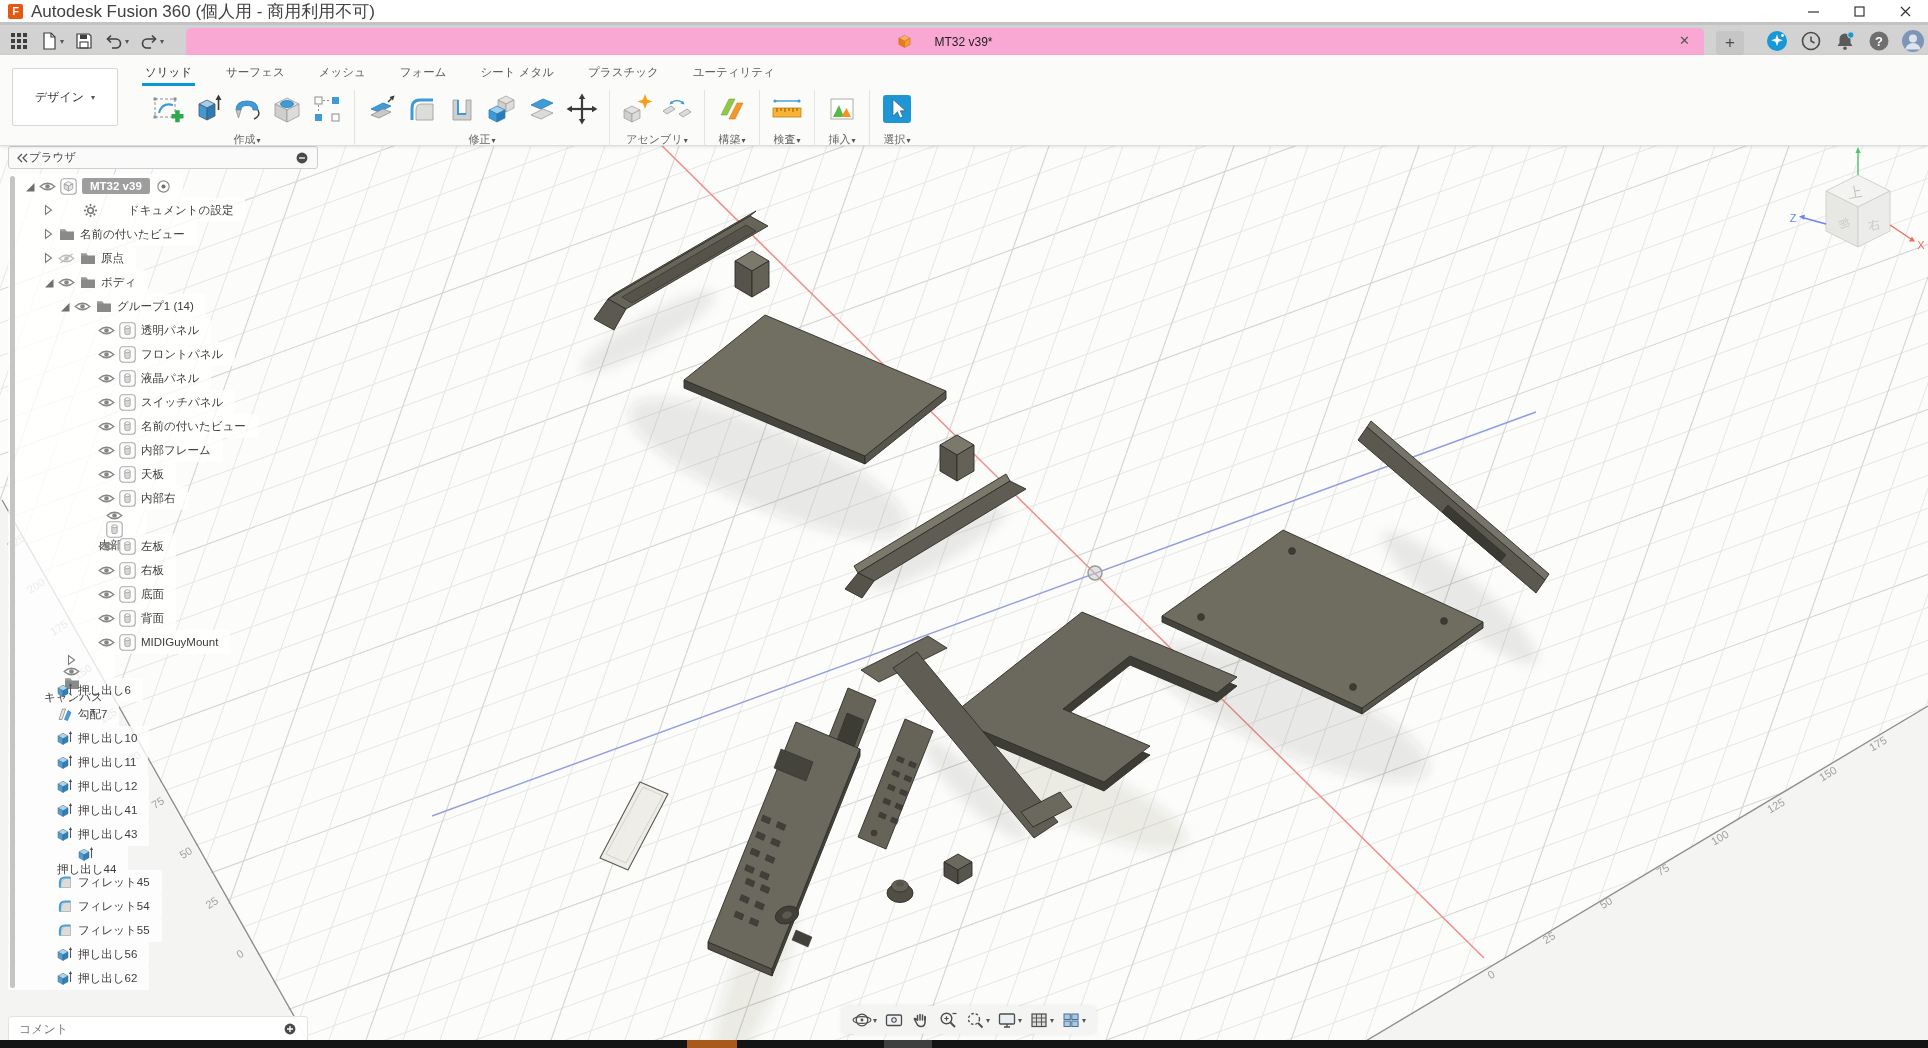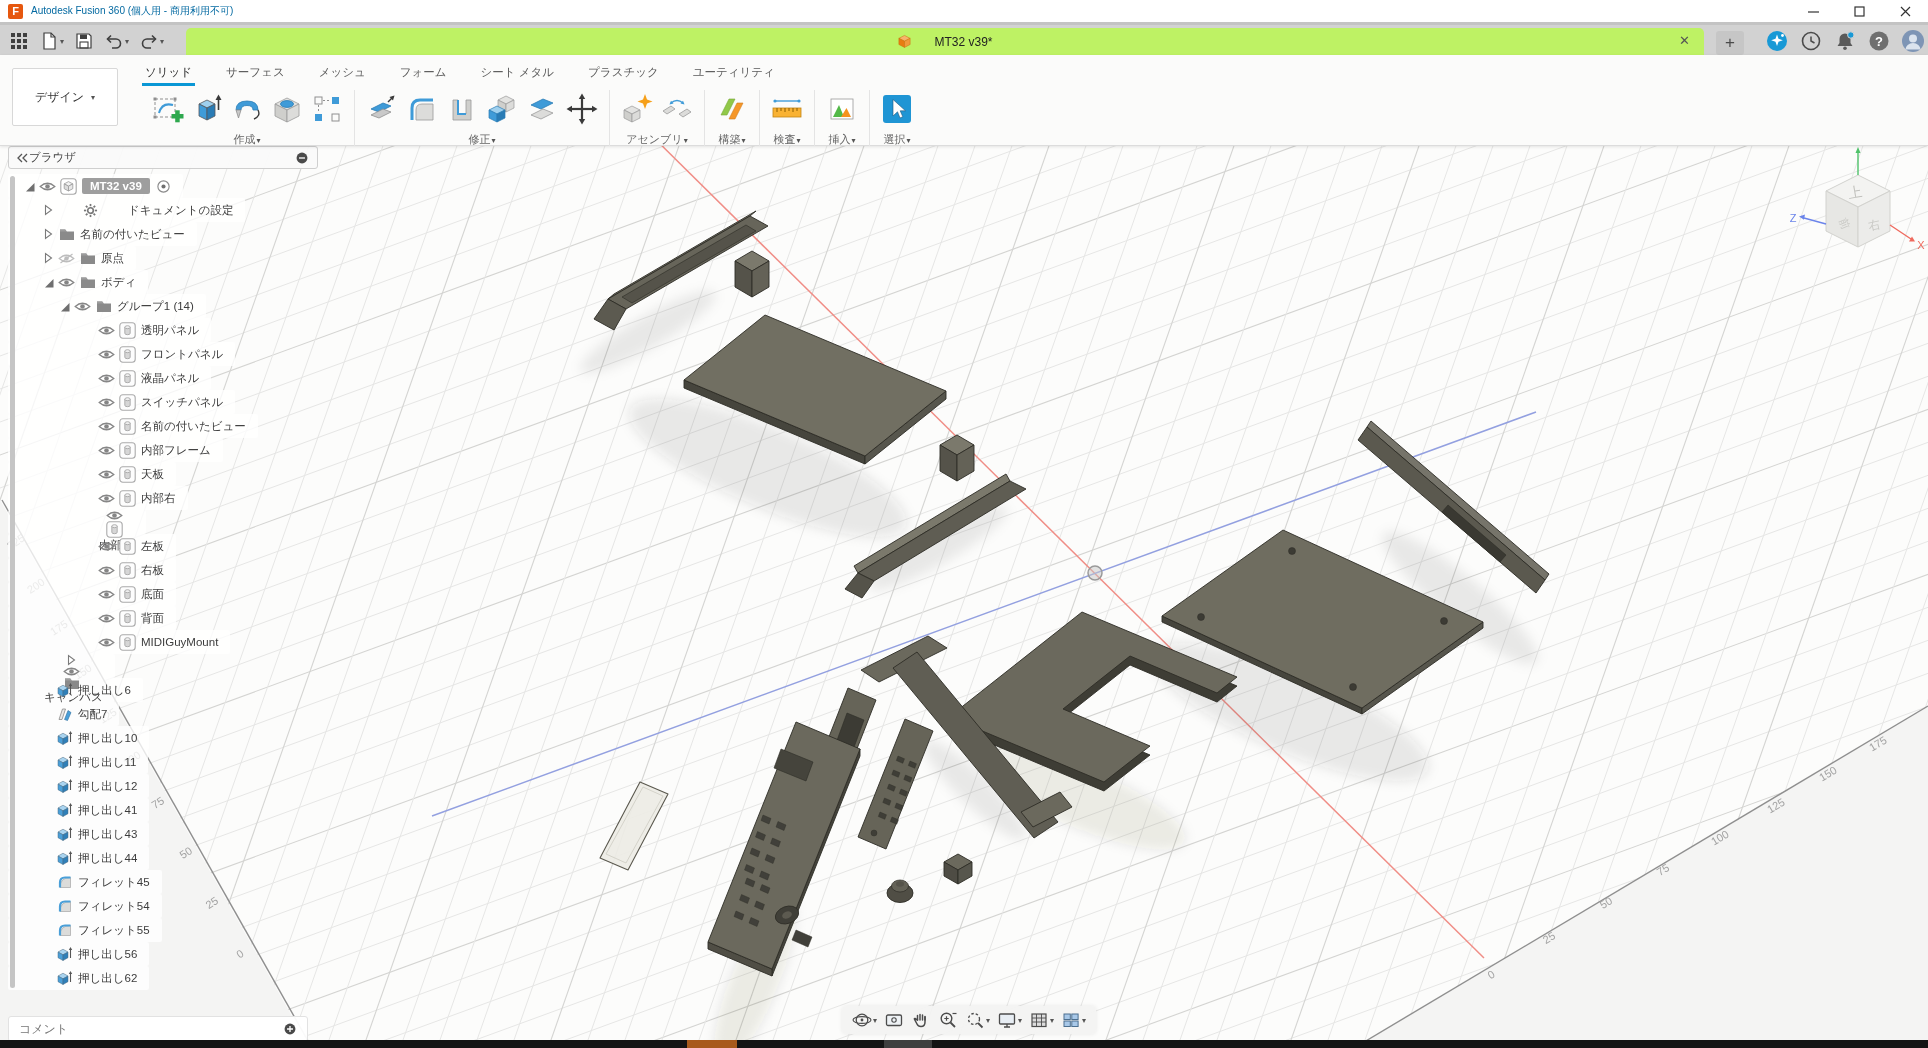--- a/index.html
+++ b/index.html
@@ -6,29 +6,29 @@
   body{width:1928px;height:1048px;overflow:hidden;position:relative;
        font-family:"Liberation Sans","DejaVu Sans",sans-serif;background:#f4f4f3;}
   svg{display:block}
   
   #scene{position:absolute;left:0;top:0;z-index:1}
   
   #titlebar{position:absolute;left:0;top:0;width:100%;height:22px;background:#ffffff;
             display:flex;align-items:center;z-index:20;border-bottom:1px solid #ececec}
   #fusion-logo{width:15px;height:15px;margin:0 8px 0 8px;background:#e6570f;border-radius:2px;
                color:#fff;font-size:11px;font-weight:bold;display:flex;align-items:center;justify-content:center}
-  #window-title{font-size:10px;color:#0369a1}
+  #window-title{font-size:17px;color:#404040}
   #win-controls{margin-left:auto;display:flex}
   .winbtn{width:46px;height:22px;display:flex;align-items:center;justify-content:center}
   
   #qat{position:absolute;left:0;top:22px;width:100%;height:33px;background:#d2d2d2;z-index:20;border-top:3px solid #c3c3c3}
   #qat-icons{position:absolute;left:6px;top:4px;display:flex;align-items:center;gap:4px}
   .qbtn{height:24px;display:flex;align-items:center;padding:0 3px}
   .caret{font-size:8px;color:#555;margin-left:1px}
-  #doc-tab{position:absolute;left:186px;top:3px;height:27px;width:1518px;background:#bef264;
+  #doc-tab{position:absolute;left:186px;top:3px;height:27px;width:1518px;background:#f9a8d4;
            border-radius:5px 5px 0 0;display:flex;align-items:center;justify-content:center;gap:22px;font-size:12px;color:#222}
   #doc-tab-close{position:absolute;right:14px;top:5px;font-size:13px;color:#555}
   #new-tab{position:absolute;right:184px;top:6px;width:28px;height:24px;background:#c6c6c6;border-radius:3px;
            display:flex;align-items:center;justify-content:center;color:#4a4a4a;font-size:17px}
   #top-right-icons{position:absolute;right:4px;top:2px;display:flex;align-items:center;gap:12px;height:28px}
   
   #ribbon{position:absolute;left:0;top:55px;width:100%;height:90px;background:#fbfbfa;z-index:20;
           border-bottom:1px solid #dcdcdc;box-shadow:0 1px 3px rgba(0,0,0,.10)}
   #workspace-box{position:absolute;left:12px;top:13px;width:104px;height:56px;background:#fff;border:1px solid #d8d8d8;
                  border-radius:2px;display:flex;align-items:center;justify-content:center;font-size:12px;color:#333;gap:6px}
@@ -1154,21 +1154,21 @@
           <svg width="17" height="16" viewBox="0 0 17 16">
             <polygon points="2,6 7,3.2 12,6 7,8.8" fill="#a9d4f0" stroke="#4a6a80" stroke-width=".5"></polygon>
             <polygon points="2,6 7,8.8 7,14.5 2,11.7" fill="#4a9fd8" stroke="#4a6a80" stroke-width=".5"></polygon>
             <polygon points="7,8.8 12,6 12,11.7 7,14.5" fill="#2f7fb8" stroke="#4a6a80" stroke-width=".5"></polygon>
             <line x1="14.5" y1="12" x2="14.5" y2="3" stroke="#555" stroke-width="1.1"></line>
             <polygon points="14.5,1 12.8,4 16.2,4" fill="#555"></polygon>
           </svg>
         </span>
         <span class="lbl">押し出し43</span>
       </div>
-      <div class="brow" style="padding-left: 46px;">
+      <div class="brow" style="padding-left: 46px; flex-direction: column;">
         <span class="ticon">
           <svg width="17" height="16" viewBox="0 0 17 16">
             <polygon points="2,6 7,3.2 12,6 7,8.8" fill="#a9d4f0" stroke="#4a6a80" stroke-width=".5"></polygon>
             <polygon points="2,6 7,8.8 7,14.5 2,11.7" fill="#4a9fd8" stroke="#4a6a80" stroke-width=".5"></polygon>
             <polygon points="7,8.8 12,6 12,11.7 7,14.5" fill="#2f7fb8" stroke="#4a6a80" stroke-width=".5"></polygon>
             <line x1="14.5" y1="12" x2="14.5" y2="3" stroke="#555" stroke-width="1.1"></line>
             <polygon points="14.5,1 12.8,4 16.2,4" fill="#555"></polygon>
           </svg>
         </span>
         <span class="lbl">押し出し44</span>

